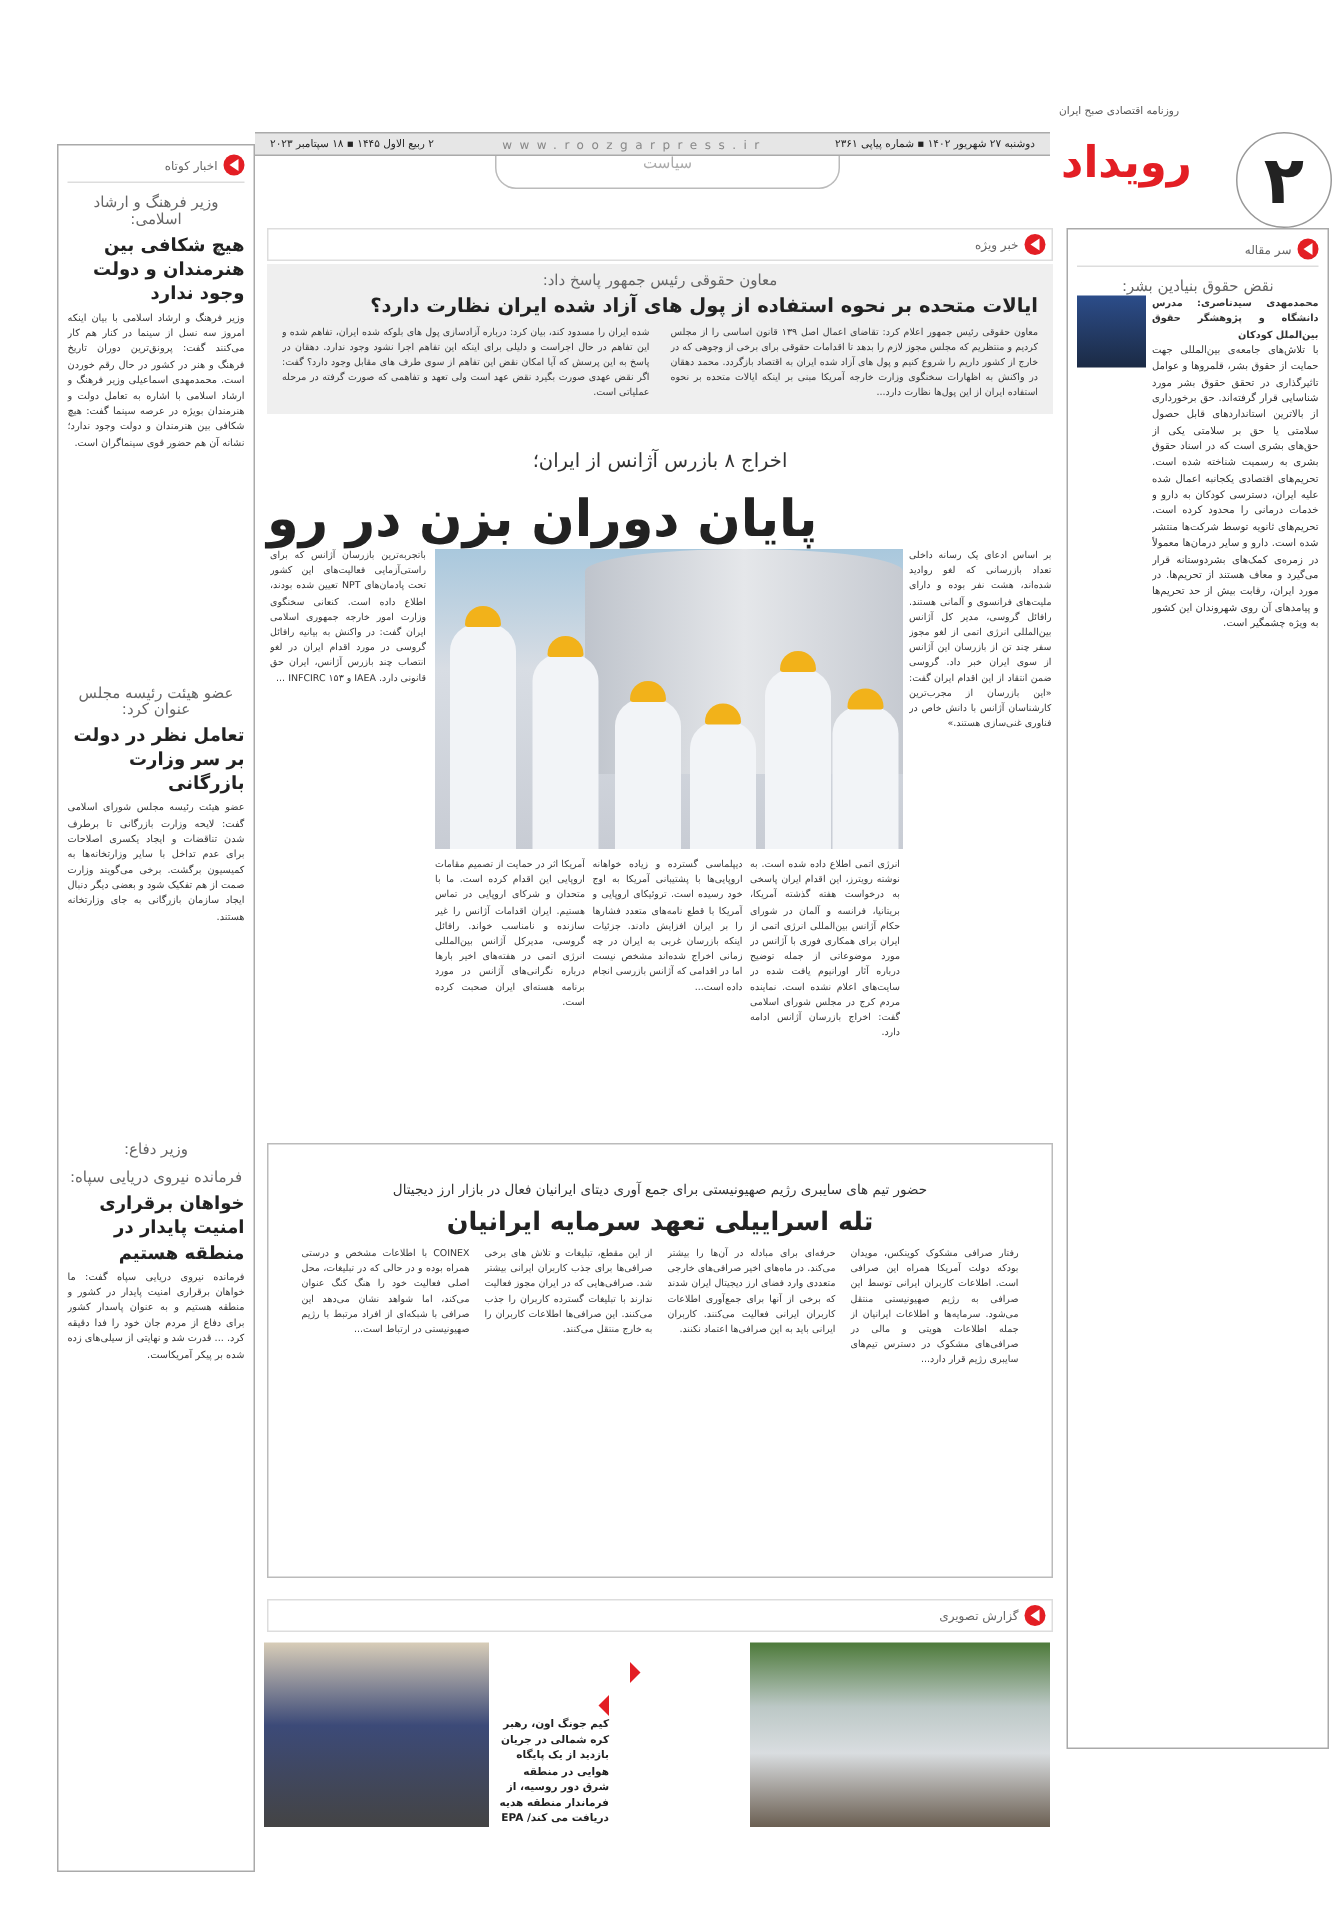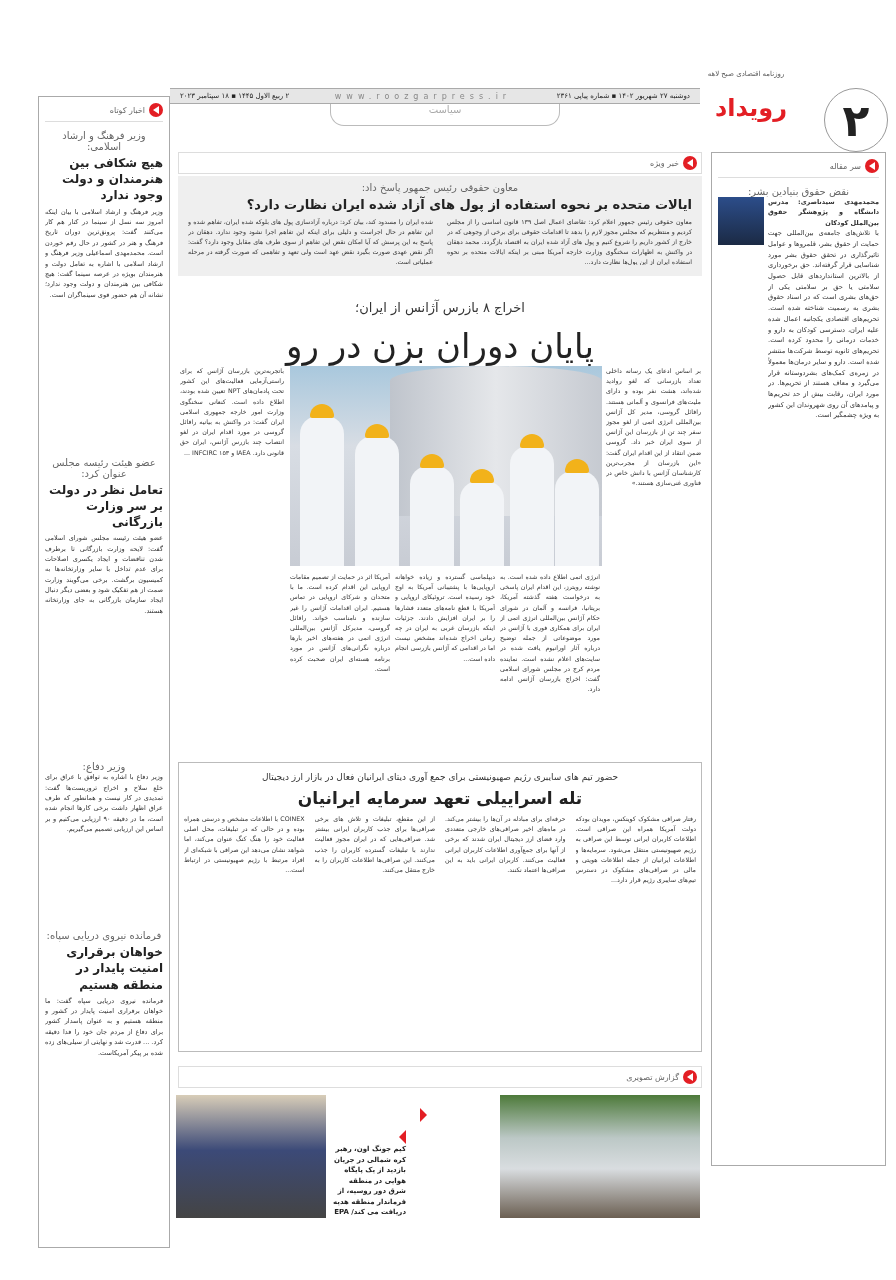--- a/index.html
+++ b/index.html
@@ -1,55 +1,55 @@
 <!DOCTYPE html>
 <html><head>
 <meta charset="utf-8">
 <style>
 *{box-sizing:border-box;margin:0;padding:0}
 body{width:896px;height:1280px;background:#fff;font-family:"DejaVu Sans",sans-serif;position:relative;overflow:hidden;direction:rtl;color:#222}
 .abs{position:absolute}
 .masthead-page{right:8px;top:88px;width:64px;height:64px;border:1px solid #999;border-radius:50%;display:flex;align-items:center;justify-content:center;font-size:44px;font-weight:bold;background:#fff}
-.logo{right:80px;top:78px;width:130px;height:60px;color:#e31e24;font-weight:bold;font-size:24px;display:flex;align-items:center;justify-content:center;font-family:"DejaVu Sans",sans-serif}
+.logo{right:80px;top:78px;width:130px;height:60px;color:#e31e24;font-weight:bold;font-size:29px;display:flex;align-items:center;justify-content:center;font-family:"DejaVu Sans",sans-serif}
 .tagline{right:95px;top:70px;width:110px;font-size:7px;text-align:center;color:#555}
 .datebar{left:170px;top:88px;width:530px;height:16px;background:#e6e6e6;border-top:1px solid #aaa;border-bottom:1px solid #aaa;font-size:7px;display:flex;align-items:center;justify-content:space-between;padding:0 10px}
 .url{letter-spacing:5px;color:#888;direction:ltr;font-size:8px}
 .section-tab{left:330px;top:104px;width:230px;height:22px;border:1px solid #bbb;border-top:none;border-radius:0 0 14px 14px;text-align:center;font-size:10px;color:#aaa}
 .col-left{left:38px;top:96px;width:132px;height:1152px;border:1px solid #aaa;padding:6px 6px}
 .col-right{right:10px;top:152px;width:175px;height:1014px;border:1px solid #aaa;padding:6px}
 .tag{display:flex;align-items:center;gap:4px;font-size:8px;color:#666;border-bottom:1px solid #ddd;padding-bottom:4px;margin-bottom:4px}
 .tag-icon{width:14px;height:14px;border-radius:50%;background:#e31e24;position:relative}
 .tag-icon:after{content:"";position:absolute;left:4px;top:3px;border-right:6px solid #fff;border-top:4px solid transparent;border-bottom:4px solid transparent}
 .kicker{font-size:10px;color:#666;text-align:center;margin-top:8px}
 .hl{font-size:12px;font-weight:bold;text-align:right;line-height:1.35;margin:3px 0}
 .body-text{font-size:6.5px;line-height:1.6;color:#333;text-align:justify}
 .special-bar{left:178px;top:152px;width:524px;height:22px;border:1px solid #ddd;display:flex;align-items:center;padding-right:4px}
 .special-box{left:178px;top:176px;width:524px;height:100px;background:#efefef;padding:6px 10px}
 .main-kicker{left:178px;top:300px;width:524px;text-align:center;font-size:13px;color:#333}
-.main-hl{left:178px;top:326px;width:524px;text-align:center;font-size:34px;font-weight:400}
+.main-hl{left:178px;top:326px;width:524px;text-align:left;font-size:34px;font-weight:700}
 .photo-main{left:290px;top:366px;width:312px;height:200px;background:linear-gradient(180deg,#a9c8dd 0%,#d8dde4 40%,#c8ccd4 100%);overflow:hidden}
 .tank{position:absolute;left:100px;top:0;width:212px;height:150px;background:linear-gradient(90deg,#bfc4cc,#e5e7ea,#c6cad1);border-radius:50% 50% 0 0/10% 10% 0 0}
 .worker{position:absolute;bottom:0;width:44px;background:#f2f4f7;border-radius:18px 18px 0 0}
 .helmet{position:absolute;top:-12px;left:10px;width:24px;height:14px;background:#f2b21a;border-radius:12px 12px 2px 2px}
 .textcol{font-size:6.3px;line-height:1.62;color:#333;text-align:justify;overflow:hidden}
-.isr-box{left:178px;top:762px;width:524px;height:290px;border:1px solid #bbb;padding:5px}
+.isr-box{left:178px;top:762px;width:524px;height:290px;border:1px solid #bbb;padding:22px}
 .isr-kicker{text-align:center;font-size:9px;color:#333;margin-top:4px}
 .isr-hl{text-align:center;font-size:17px;font-weight:bold;margin:6px 0}
 .photo-bar{left:178px;top:1066px;width:524px;height:22px;border:1px solid #ddd;display:flex;align-items:center;padding-right:4px}
 .photo1{left:500px;top:1095px;width:200px;height:123px;background:linear-gradient(180deg,#4d7a3a 0%,#bcc8c6 35%,#d9dde0 60%,#6b5f52 100%)}
 .photo2{left:176px;top:1095px;width:150px;height:123px;background:linear-gradient(180deg,#d8cdb8 0%,#3c4a78 45%,#444 100%)}
 .caption{font-size:7px;font-weight:bold;line-height:1.5;color:#222}
 .arrow{width:0;height:0;border-top:7px solid transparent;border-bottom:7px solid transparent}
 .author-photo{width:46px;height:48px;background:linear-gradient(180deg,#2c4d8a,#1b2a44);float:left;margin:0 4px 2px 0}
 </style>
 </head>
 <body>
 
 <div class="abs masthead-page">۲</div>
-<div class="abs tagline">روزنامه اقتصادی صبح لاهه</div>
+<div class="abs tagline">روزنامه اقتصادی صبح ایران</div>
 <div class="abs logo">رویداد</div>
 <div class="abs datebar">
   <span>دوشنبه ۲۷ شهریور ۱۴۰۲ ▪ شماره پیاپی ۲۳۶۱</span>
   <span class="url">www.roozgarpress.ir</span>
   <span>۲ ربیع الاول ۱۴۴۵ ▪ ۱۸ سپتامبر ۲۰۲۳</span>
 </div>
 <div class="abs section-tab">سیاست</div>
 
 <div class="abs col-left">
   <div class="tag">
@@ -61,21 +61,20 @@
     <div class="hl">هیچ شکافی بین هنرمندان و دولت وجود ندارد</div>
     <div class="body-text" style="height:150px;overflow:hidden">وزیر فرهنگ و ارشاد اسلامی با بیان اینکه امروز سه نسل از سینما در کنار هم کار می‌کنند گفت: پرونق‌ترین دوران تاریخ فرهنگ و هنر در کشور در حال رقم خوردن است. محمدمهدی اسماعیلی وزیر فرهنگ و ارشاد اسلامی با اشاره به تعامل دولت و هنرمندان بویژه در عرصه سینما گفت: هیچ شکافی بین هنرمندان و دولت وجود ندارد؛ نشانه آن هم حضور قوی سینماگران است.</div>
   </div>
   <div style="margin-top:100px">
     <div class="kicker">عضو هیئت رئیسه مجلس عنوان کرد:</div>
     <div class="hl">تعامل نظر در دولت بر سر وزارت بازرگانی</div>
     <div class="body-text" style="height:220px;overflow:hidden">عضو هیئت رئیسه مجلس شورای اسلامی گفت: لایحه وزارت بازرگانی تا برطرف شدن تناقضات و ایجاد یکسری اصلاحات برای عدم تداخل با سایر وزارتخانه‌ها به کمیسیون برگشت. برخی می‌گویند وزارت صمت از هم تفکیک شود و بعضی دیگر دنبال ایجاد سازمان بازرگانی به جای وزارتخانه هستند.</div>
   </div>
   <div>
     <div class="kicker">وزیر دفاع:</div>
-    <div class="body-text" style="height:150px;overflow:hidden">وزیر دفاع با اشاره به توافق با عراق برای خلع سلاح و اخراج تروریست‌ها گفت: تمدیدی در کار نیست و همانطور که طرف عراق اظهار داشت برخی کارها انجام شده است، ما در دقیقه ۹۰ ارزیابی می‌کنیم و بر اساس این ارزیابی تصمیم می‌گیریم.</div>
   </div>
   <div>
     <div class="kicker">فرمانده نیروی دریایی سپاه:</div>
     <div class="hl">خواهان برقراری امنیت پایدار در منطقه هستیم</div>
     <div class="body-text" style="height:200px;overflow:hidden">فرمانده نیروی دریایی سپاه گفت: ما خواهان برقراری امنیت پایدار در کشور و منطقه هستیم و به عنوان پاسدار کشور برای دفاع از مردم جان خود را فدا دقیقه کرد. ... قدرت شد و نهایتی از سیلی‌های زده شده بر پیکر آمریکاست.</div>
   </div>
 </div>
 
 <div class="abs special-bar">
   <span class="tag-icon"></span>

